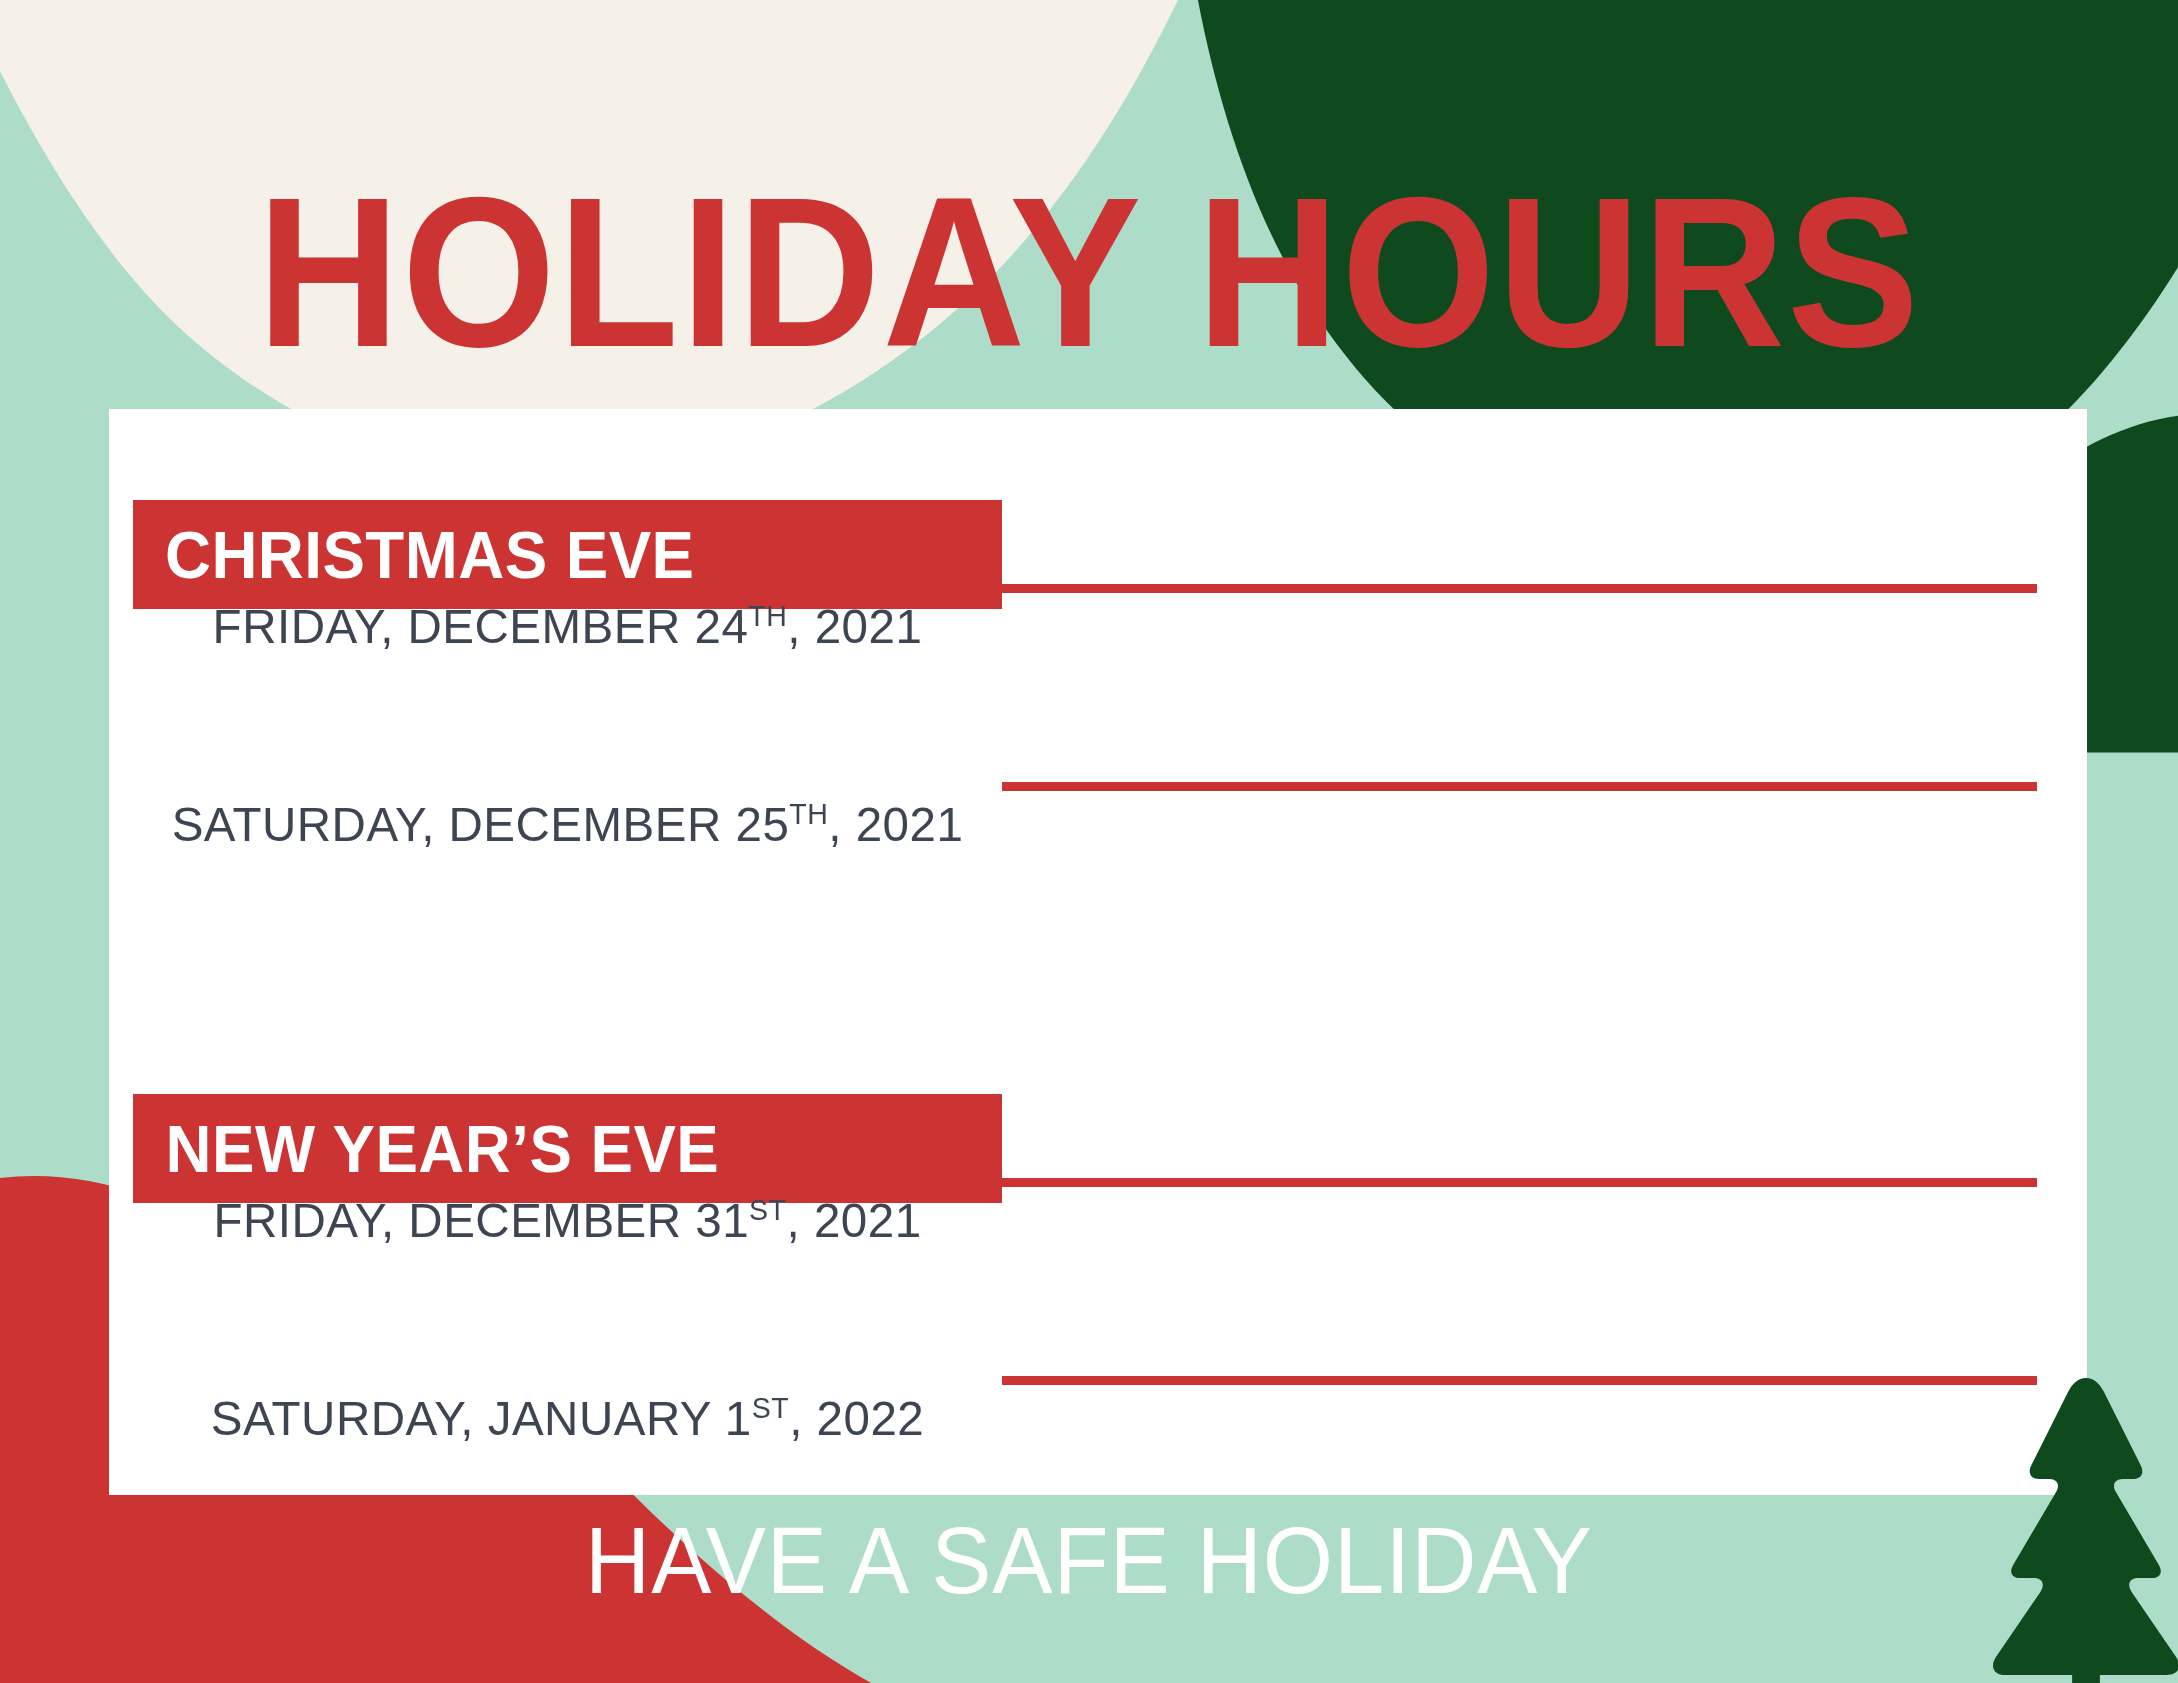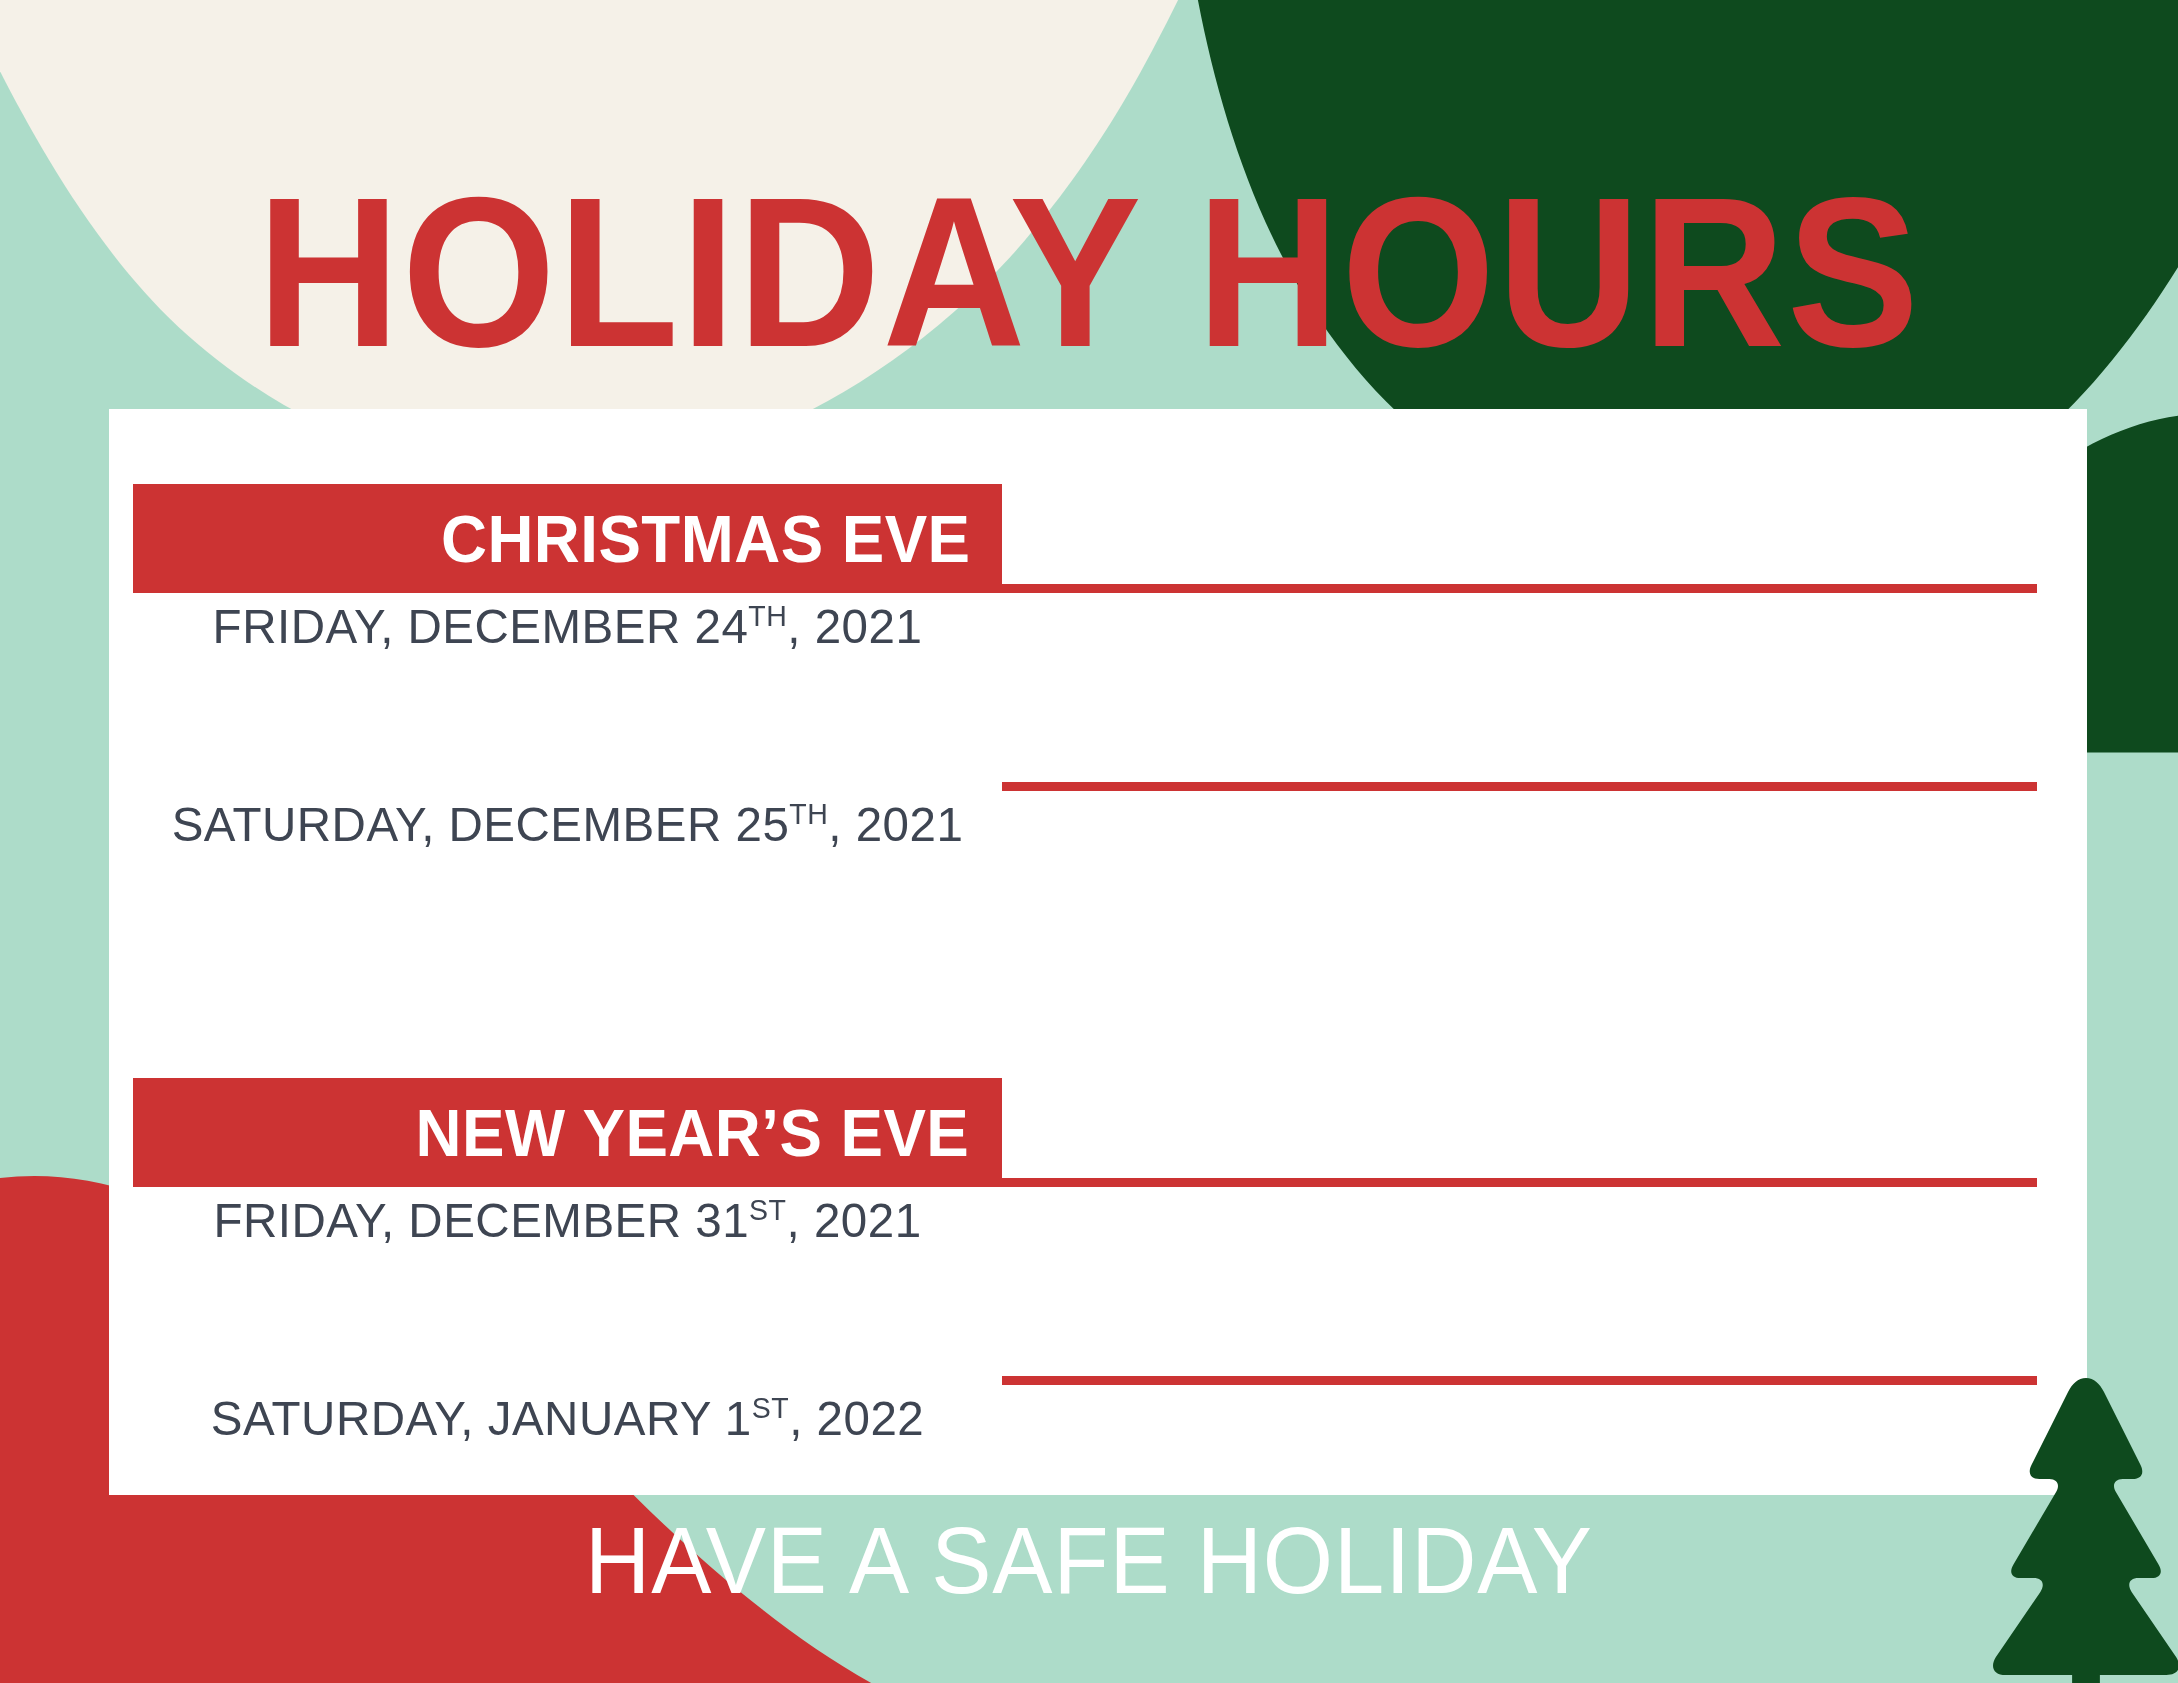--- a/index.html
+++ b/index.html
@@ -57,27 +57,27 @@
   .row {
     position: absolute;
     left: 24px;
     width: 1954px;
     height: 194px;
   }
 
   .bar {
     position: absolute;
     left: 0;
-    top: 0;
+    top: 16px;
     width: 869px;
     height: 109px;
     background: #CC3333;
     display: flex;
     align-items: center;
-    justify-content: flex-end;
+    justify-content: flex-start;
     box-sizing: border-box;
     padding: 0 18px;
   }
 
   .bar-label {
     color: #ffffff;
     font-family: "Liberation Sans Narrow", "Liberation Sans", sans-serif;
     font-weight: 700;
     font-size: 67px;
     line-height: 1;

